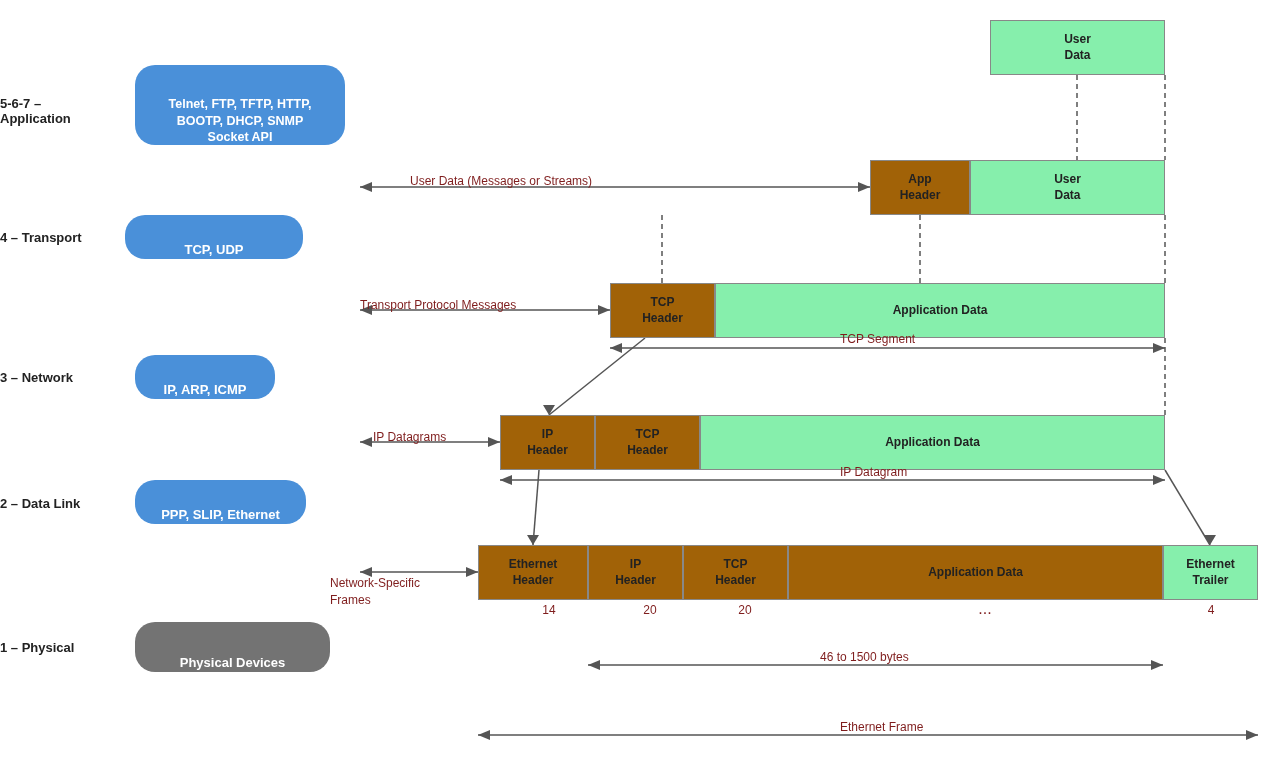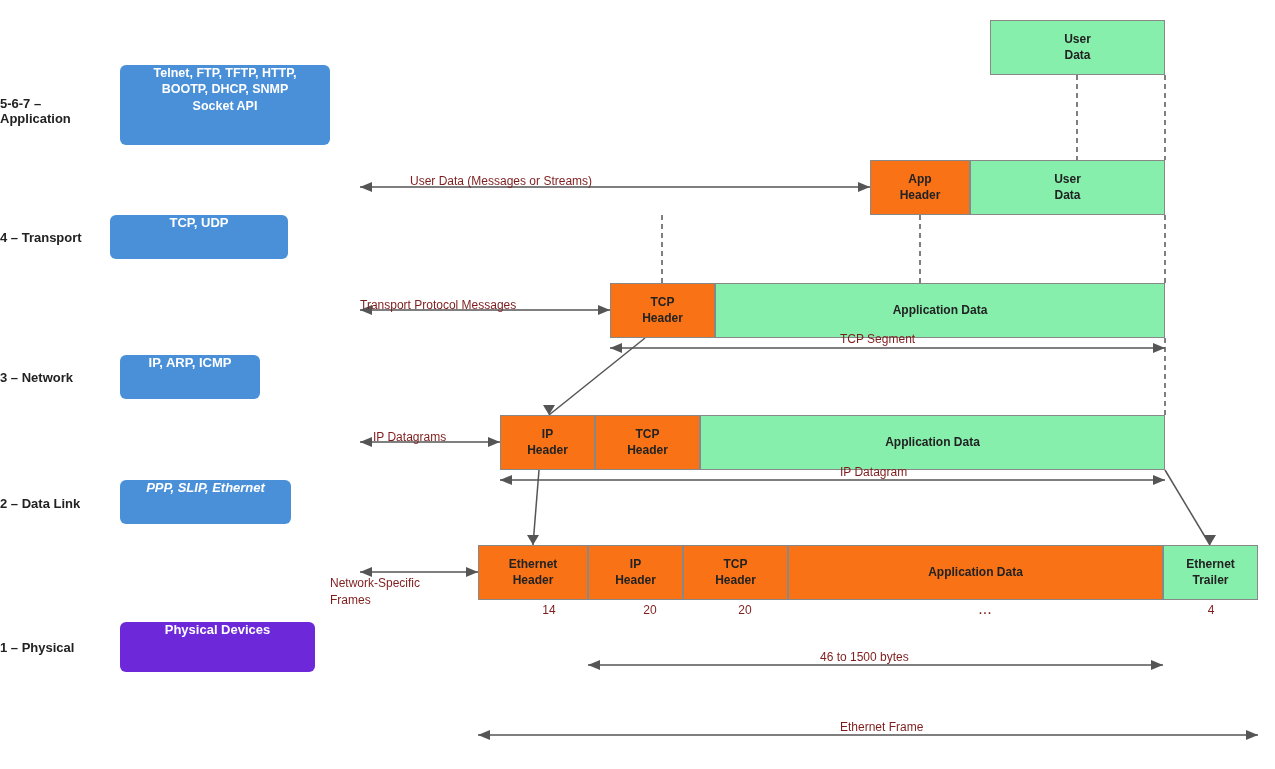--- a/index.html
+++ b/index.html
@@ -28,49 +28,50 @@
       font-weight: bold;
       font-size: 13px;
       color: #222;
       text-align: left;
       width: 100px;
     }
 
     
     .proto-box {
       position: absolute;
-      border-radius: 6px;
+      border-radius: 20px;
       color: #fff;
       font-weight: bold;
       text-align: center;
       display: flex;
-      align-items: flex-start;
+      align-items: flex-end;
       justify-content: center;
       font-size: 13px;
       line-height: 1.3;
+      margin-left: 15px;
     }
     .proto-blue { background: #4a90d9; }
-    .proto-dark { background: #6d28d9; }
+    .proto-dark { background: #737373; }
     .pkt-box-white {
       position: absolute;
       border: 1.5px solid #888;
       background: #86efac;
       text-align: center;
       display: flex;
       align-items: center;
       justify-content: center;
       font-size: 12px;
       font-weight: bold;
       color: #222;
       line-height: 1.3;
     }
     .pkt-box-light {
       position: absolute;
       border: 1.5px solid #888;
-      background: #f97316;
+      background: #a16207;
       text-align: center;
       display: flex;
       align-items: center;
       justify-content: center;
       font-size: 12px;
       font-weight: bold;
       color: #222;
       line-height: 1.3;
     }
 
@@ -167,21 +168,21 @@
     <span style="white-space: pre-line;">Telnet, FTP, TFTP, HTTP,
 BOOTP, DHCP, SNMP
 Socket API</span>
   </div>
   <div class="proto-box proto-blue" style="top:215px; left:110px; width:178px; height:44px;">
     <span>TCP, UDP</span>
   </div>
   <div class="proto-box proto-blue" style="top:355px; left:120px; width:140px; height:44px;">
     <span>IP, ARP, ICMP</span>
   </div>
-  <div class="proto-box proto-blue" style="top:480px; left:120px; width:171px; height:44px;font-style:italic;">
+  <div class="proto-box proto-blue" style="top:480px; left:120px; width:171px; height:44px;">
     <span>PPP, SLIP, Ethernet</span>
   </div>
   <div class="proto-box proto-dark" style="top:622px; left:120px; width:195px; height:50px; font-size:13px;">
     <span>Physical Devices</span>
   </div>
 
   <div class="pkt-box-white" style="left:990px; top:20px; width:175px; height:55px;">
     <span>User<br>Data</span>
   </div>
 

